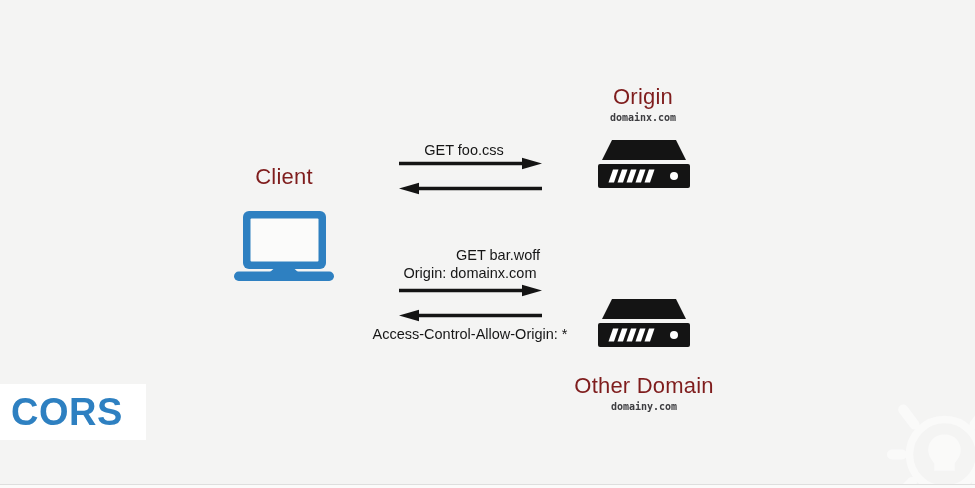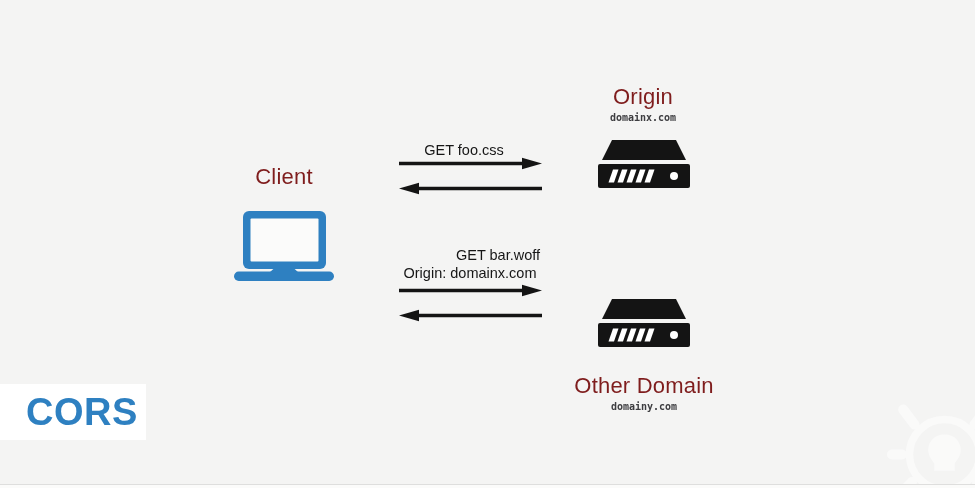--- a/index.html
+++ b/index.html
@@ -36,21 +36,21 @@
   .cors-badge {
     left: 0; top: 384;
     top: 384px;
     width: 146px;
     height: 56px;
     background: #ffffff;
     display: flex;
     align-items: center;
   }
   .cors-badge span {
-    padding-left: 26px;
+    padding-left: 11px;
     font-size: 38px;
     font-weight: 700;
     color: #2e80c1;
     letter-spacing: 0.5px;
   }
 
   .watermark {
     left: 882px;
     top: 392px;
     opacity: 0.55;
@@ -107,20 +107,21 @@
   <svg class="abs arrow" style="left:398px; top:284px;" viewBox="0 0 145 13" aria-hidden="true">
     <line x1="1" y1="6.5" x2="127" y2="6.5" stroke="#141414" stroke-width="3.6"></line>
     <polygon points="124,0.8 144,6.5 124,12.2" fill="#141414"></polygon>
   </svg>
 
   <svg class="abs arrow" style="left:398px; top:309px;" viewBox="0 0 145 13" aria-hidden="true">
     <line x1="18" y1="6.5" x2="144" y2="6.5" stroke="#141414" stroke-width="3.6"></line>
     <polygon points="21,0.8 1,6.5 21,12.2" fill="#141414"></polygon>
   </svg>
 
+  <div class="abs msg-label centered" style="left:470px; top:326px;">Access-Control-Allow-Origin: *</div>
 
   <svg class="abs" style="left:598px; top:299px;" width="92" height="48" viewBox="0 0 92 48" aria-hidden="true">
     <path d="M14,0 L78,0 L88,20 L4,20 Z" fill="#141414"></path>
     <rect x="0" y="24" width="92" height="24" rx="2" fill="#141414"></rect>
     <g fill="#ffffff">
       <path d="M15,29.5 l5.5,0 l-4.5,13 l-5.5,0 Z"></path>
       <path d="M24,29.5 l5.5,0 l-4.5,13 l-5.5,0 Z"></path>
       <path d="M33,29.5 l5.5,0 l-4.5,13 l-5.5,0 Z"></path>
       <path d="M42,29.5 l5.5,0 l-4.5,13 l-5.5,0 Z"></path>
       <path d="M51,29.5 l5.5,0 l-4.5,13 l-5.5,0 Z"></path>

